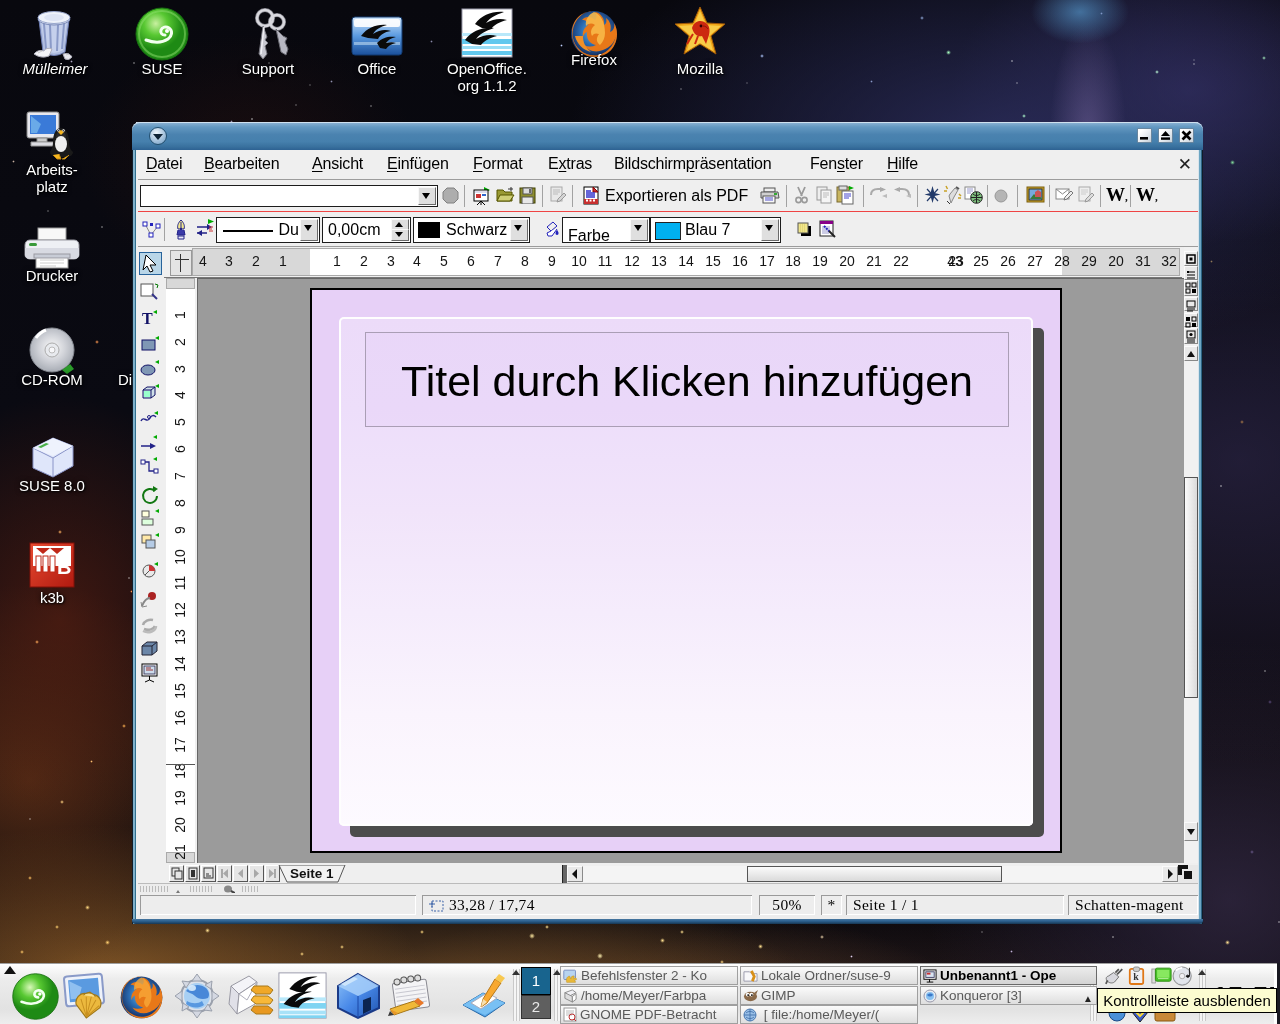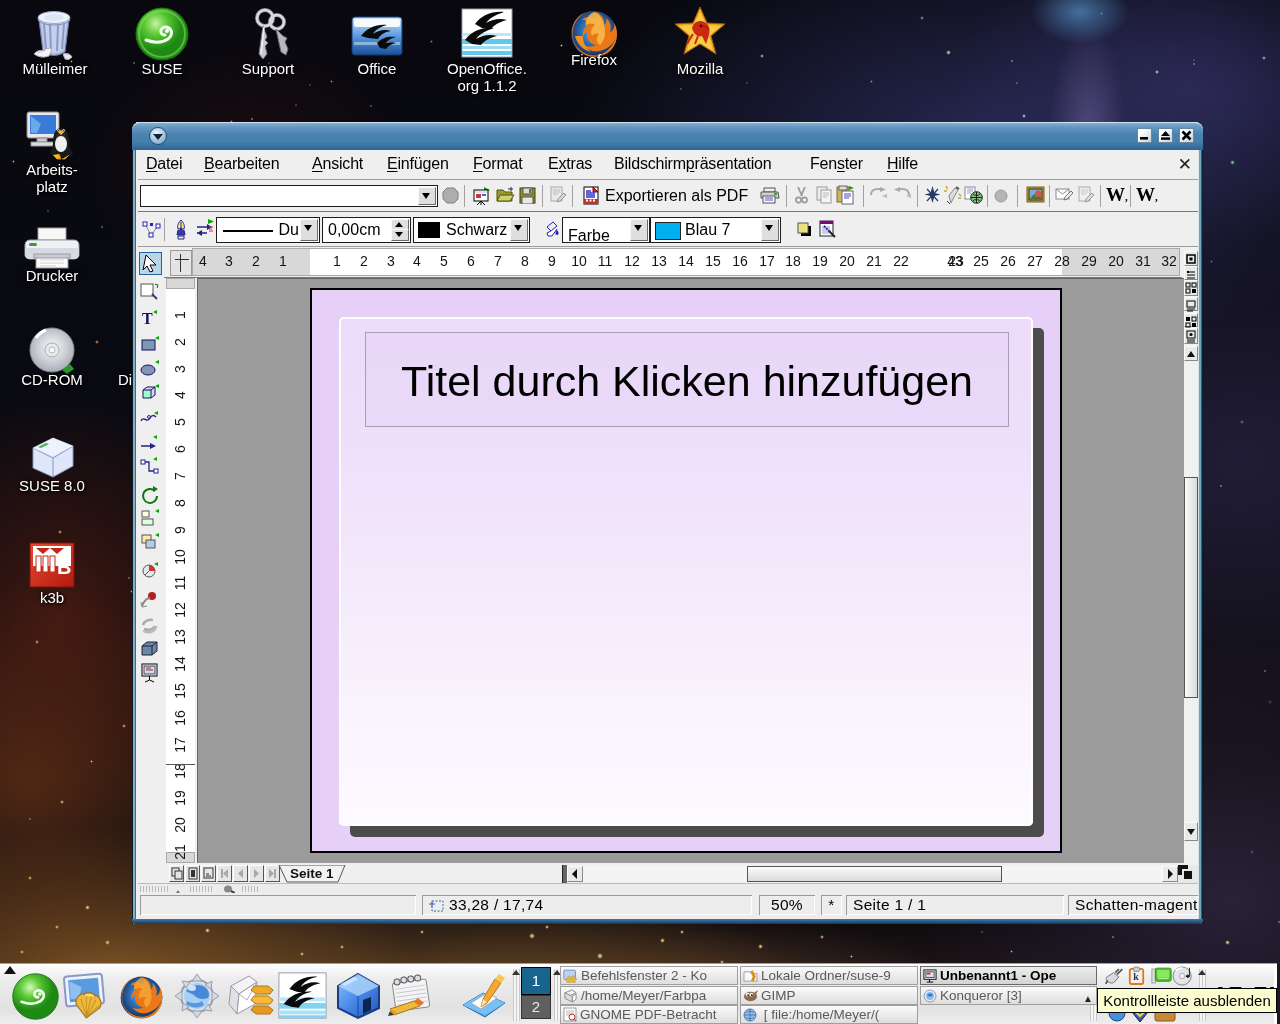--- a/index.html
+++ b/index.html
@@ -72,21 +72,21 @@
 .sbthumb{position:absolute;background:linear-gradient(90deg,#fbfbfb,#dadada);
  border:1px solid #555;box-sizing:border-box;}
 .sbbtn{position:absolute;background:#e9e9e9;border:1px solid #8a8a8a;border-top-color:#fbfbfb;
  border-left-color:#fbfbfb;box-sizing:border-box;}
 #botrow{position:absolute;left:2px;top:743px;width:1060px;height:18px;background:#efefef;}
 .tabbtn{position:absolute;top:0;width:15px;height:17px;background:#e6e6e6;
  border:1px solid #555;border-top-color:#fff;border-left-color:#fff;box-sizing:border-box;}
 #strip{position:absolute;left:2px;top:761px;width:1060px;height:10px;background:#ececec;
  border-top:1px solid #bbb;}
 #status{position:absolute;left:2px;top:771px;width:1060px;height:26px;background:#ededed;
- font-size:15.5px;letter-spacing:0.3px;color:#000;}
+ font-size:15.5px;letter-spacing:0.3px;color:#000;font-family:Liberation Serif, serif;}
 .sfield{position:absolute;top:2px;height:20px;background:#ededed;box-sizing:border-box;
  box-shadow:inset 1px 1px 0 #9a9a9a, inset -1px -1px 0 #ffffff;line-height:20px;}
 #winbot{position:absolute;left:-4px;top:797px;width:1071px;height:5px;border-radius:0 0 4px 4px;
  background:linear-gradient(180deg,#49779f,#2d6292 40%,#173753);}
 #panel{position:absolute;left:0;top:963px;width:1280px;height:61px;
  background:linear-gradient(180deg,#ffffff 0%,#ececec 25%,#e2e2e2 75%,#eeeeee 100%);
  border-top:1px solid #9f9f9f;box-sizing:border-box;}
 .task{position:absolute;height:19px;background:linear-gradient(180deg,#fcfcfc,#dcdcdc);
  border:1px solid #9f9f9f;font-size:13.5px;color:#5a5a5a;overflow:hidden;
  white-space:nowrap;box-sizing:border-box;line-height:17px;}
@@ -265,21 +265,21 @@
 <path d="M13 14 L17 46 Q28 53 39 46 L43 14 Z" fill="#aebcdf" stroke="#6a7ab0"></path>
 <path d="M15 16 L19 44 Q28 50 37 44 L41 16 Z" fill="#c5d0ec"></path>
 <path d="M18 18l2 25M24 19l1 26M32 19l-1 26M38 18l-2 25" stroke="#8a9ac8" stroke-width="2"></path>
 <ellipse cx="28" cy="13" rx="16" ry="6" fill="#d8dff2" stroke="#7a8ab8"></ellipse>
 <ellipse cx="28" cy="11.5" rx="16" ry="6" fill="#eef2fa" stroke="#98a6cc"></ellipse>
 <ellipse cx="28" cy="11.5" rx="10" ry="3.5" fill="#dde4f4"></ellipse>
 <path d="M8 48q4-5 10-3q2-4 8-2l-3 7q-8 3-15-2z" fill="#f4f4f8" stroke="#b0b0bc"></path>
 <path d="M46 51q-3-5-9-3l2 5q4 2 7-2z" fill="#e8e8ee" stroke="#b0b0bc"></path>
 <path d="M12 47l4-2M40 49l3-1" stroke="#ccc"></path>
         </svg></div>
-      <div class="dicon" style="left:0px;top:60px;width:110px;">Mülleimer</div>
+      <div class="dicon" style="left:0px;top:60px;width:110px;font-style:italic;">Mülleimer</div>
       <div style="position:absolute;left:134px;top:6px;"><svg width="56" height="56" viewBox="0 0 56 56">
 <defs>
             <radialGradient id="sg" cx="38%" cy="30%">
               <stop offset="0%" stop-color="#c8f0a0"></stop>
               <stop offset="45%" stop-color="#58c832"></stop>
               <stop offset="100%" stop-color="#1e8a14"></stop>
             </radialGradient>
           </defs>
 <circle cx="28" cy="28" r="26" fill="url(#sg)" stroke="#187010"></circle>
 <circle cx="28" cy="28" r="23" fill="none" stroke="#90e070" stroke-opacity=".5" stroke-width="2"></circle>

